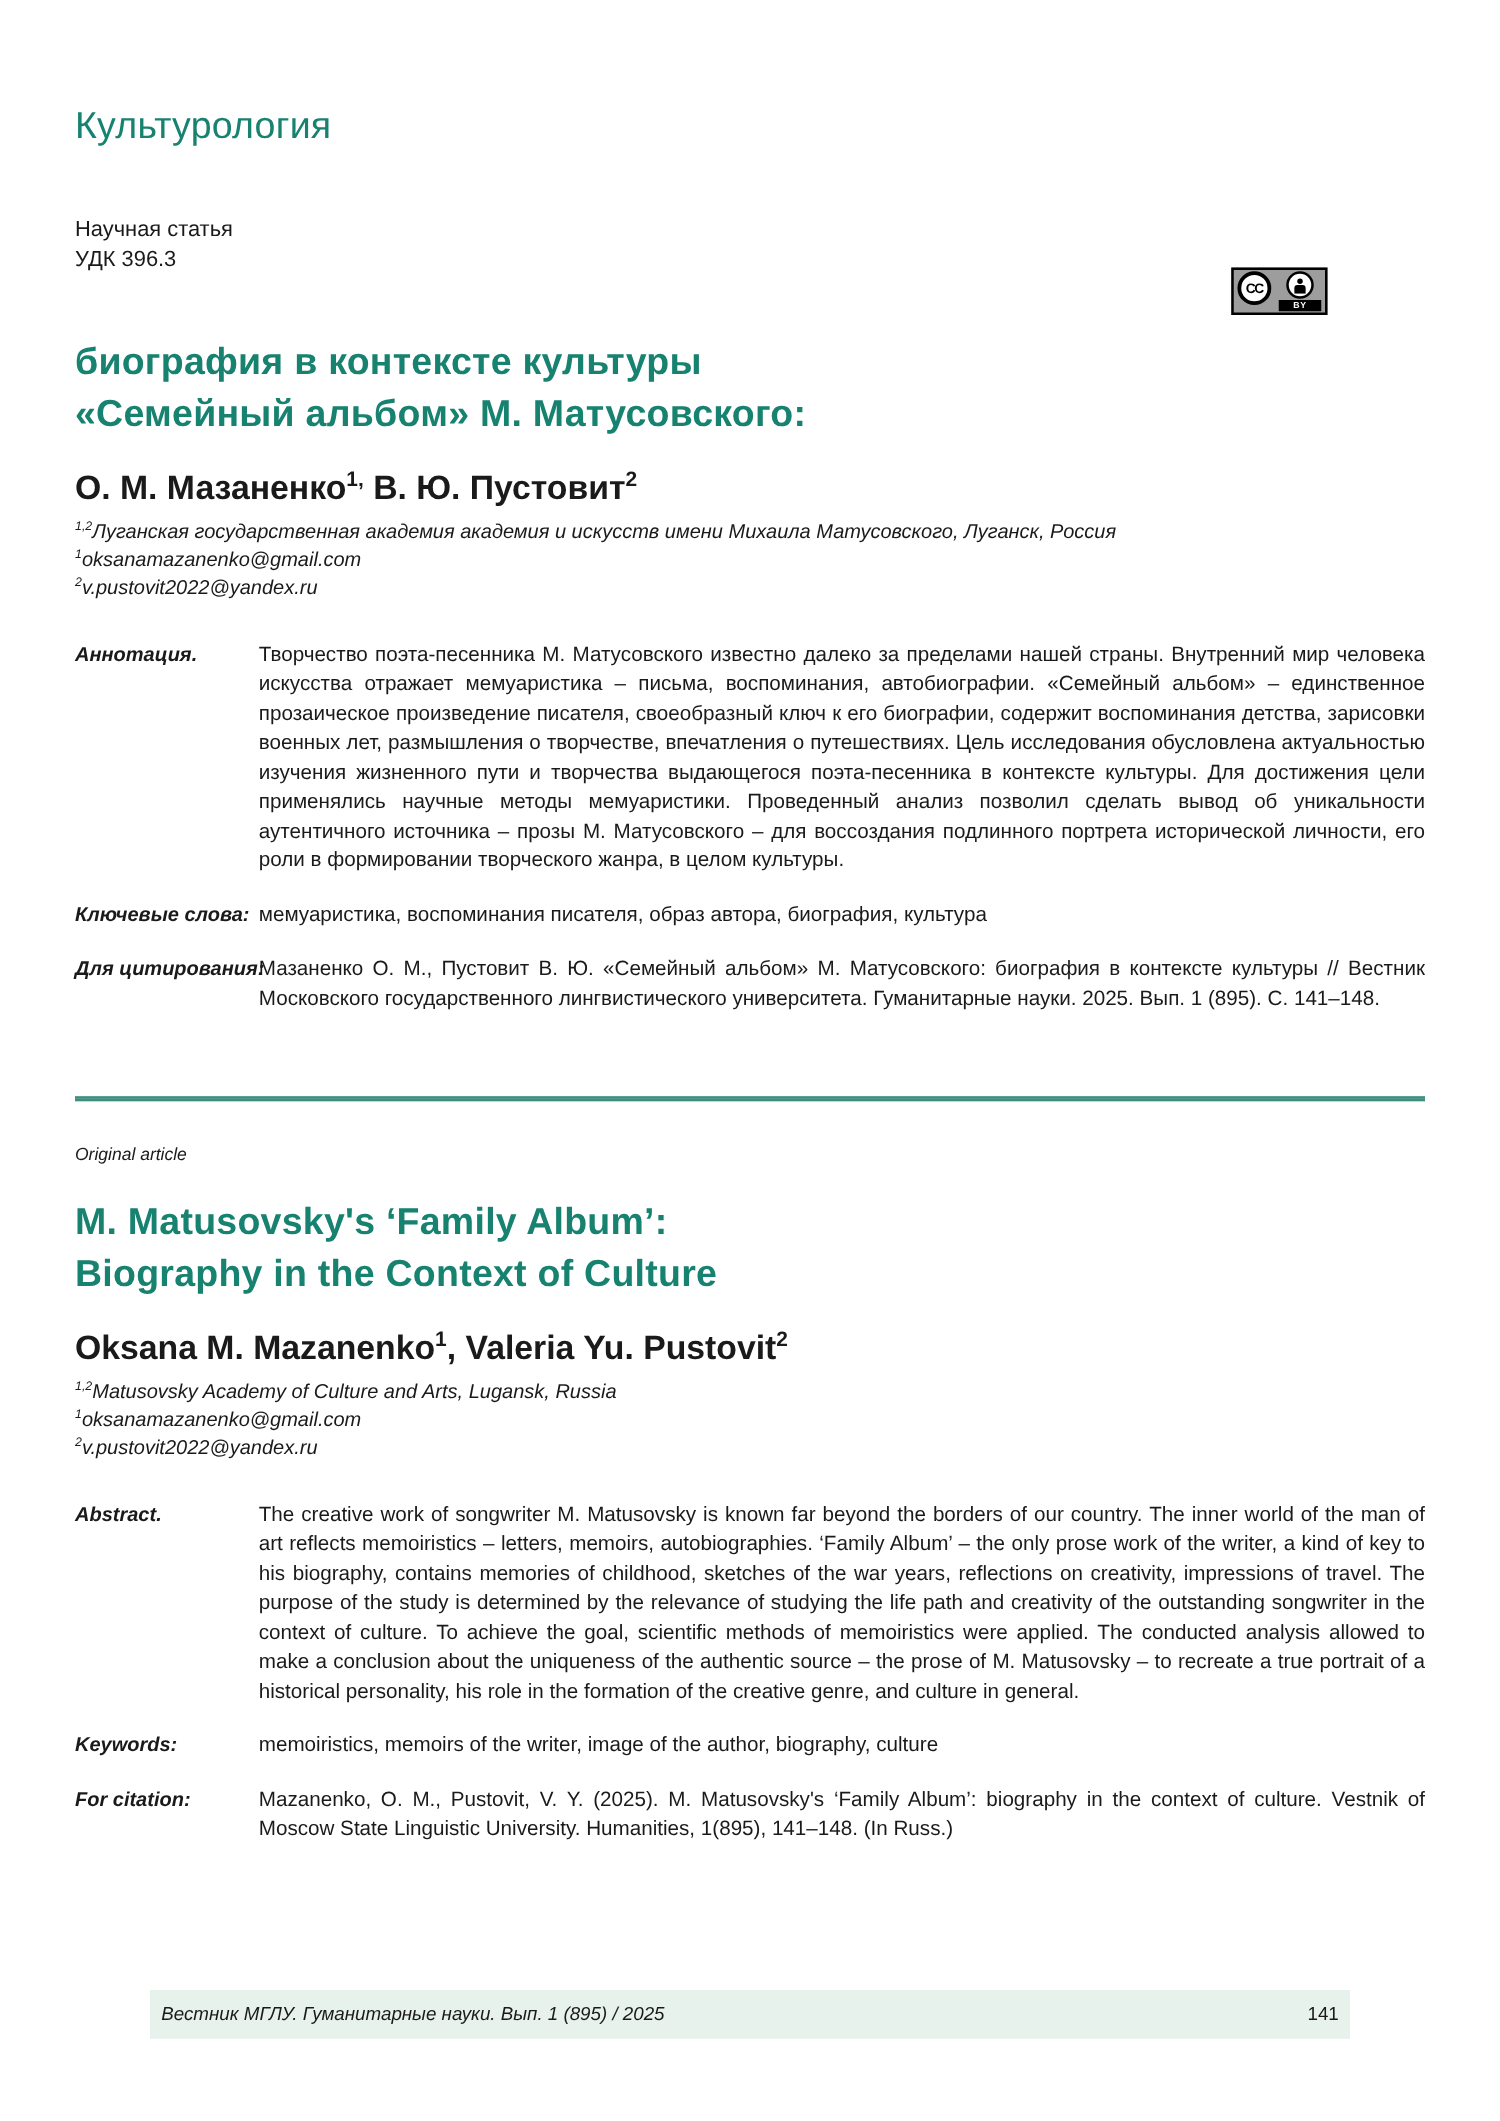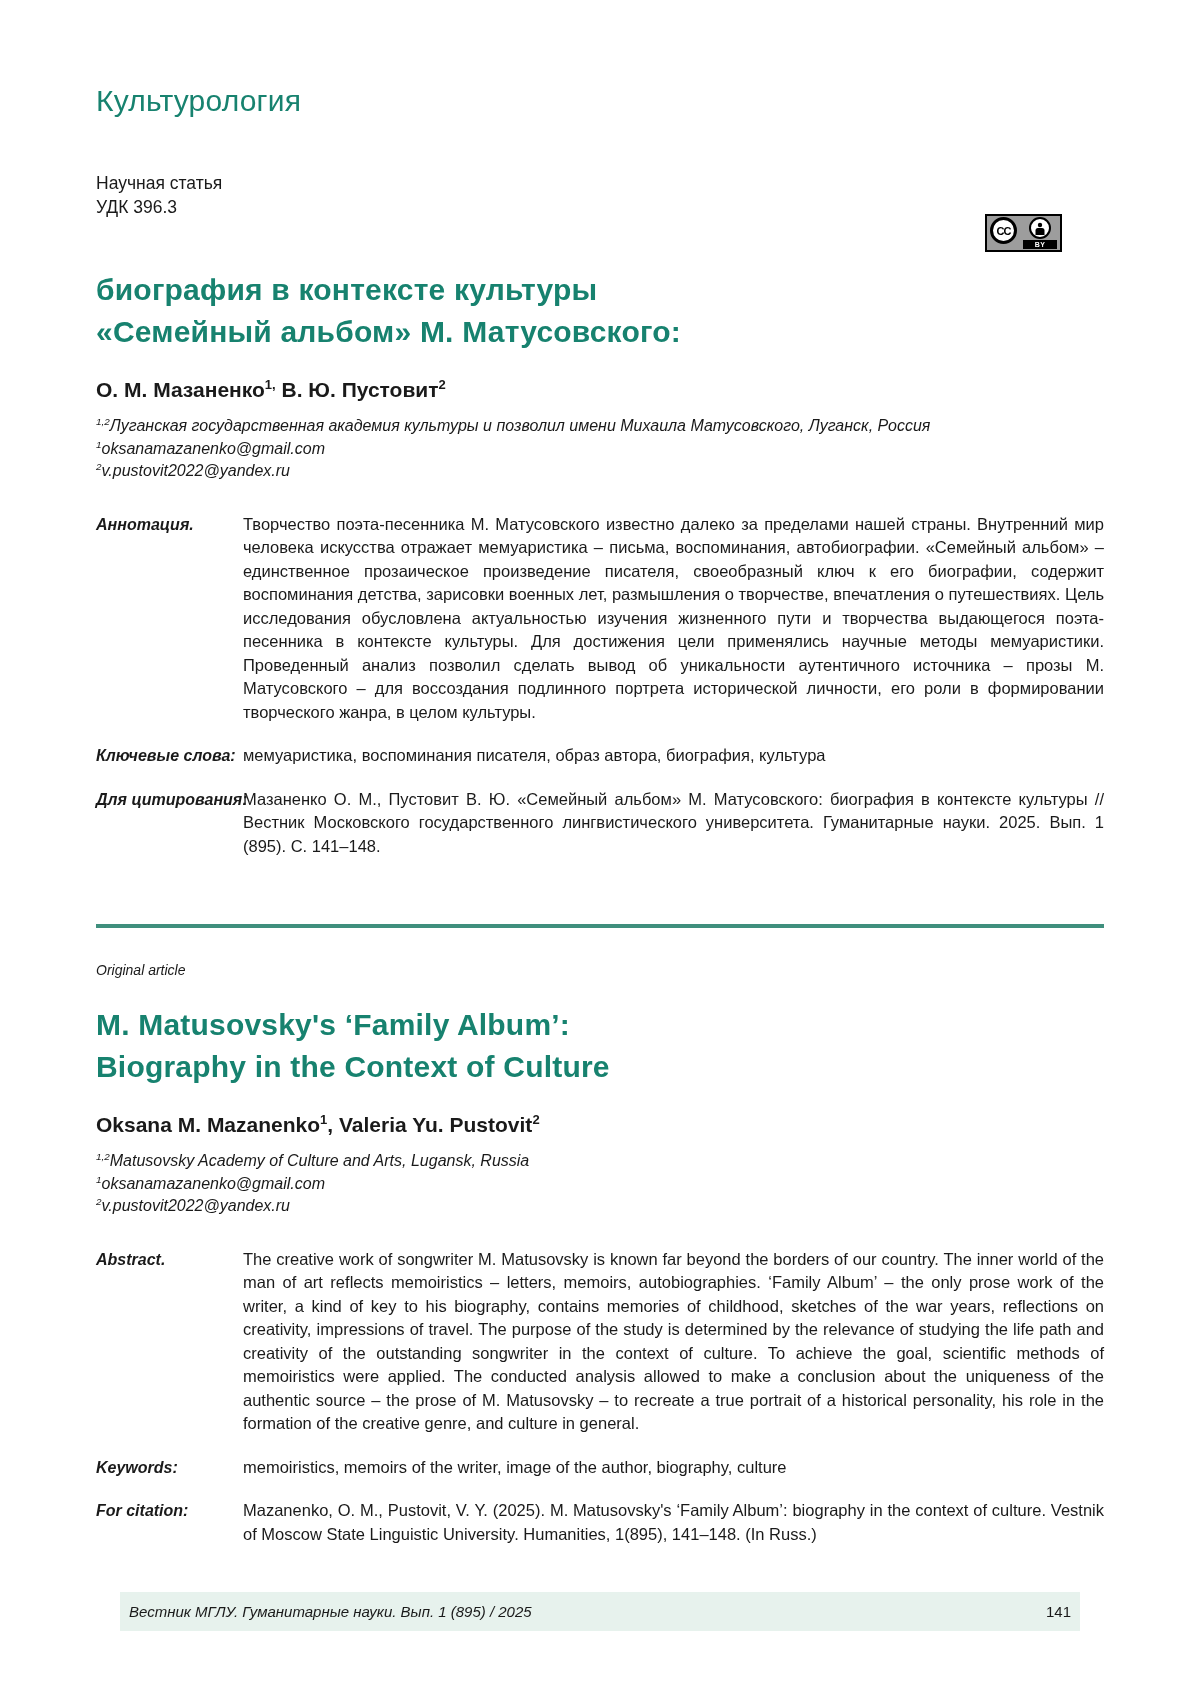--- a/index.html
+++ b/index.html
@@ -16,21 +16,21 @@
     width:1200px;
   }
   .page{
     position:relative;
     width:1200px;
     height:1697px;
     background:#ffffff;
     overflow:hidden;
   }
   .content{
-    padding:0 96px;
+    padding:0 60px;
     margin-top:36px;
   }
   
   .section-head{
     margin-top:84px;
     font-size:30px;
     line-height:1.1;
     color:var(--accent-teal);
     font-weight:400;
     letter-spacing:0.2px;
@@ -86,21 +86,21 @@
     color:var(--accent-teal);
     font-weight:bold;
     font-size:30px;
     line-height:42px;
     letter-spacing:0.2px;
   }
   .article-title.en{margin-top:22px;}
   .authors{
     margin-top:24px;
     font-weight:bold;
-    font-size:21px;
+    font-size:27px;
     line-height:26px;
   }
   .affil-block{
     margin-top:12px;
     font-style:italic;
     font-size:16px;
     line-height:22.5px;
   }
   sup{font-size:0.62em;line-height:0;}
   
@@ -188,21 +188,21 @@
     </div>
 
     <h1 class="article-title">
       <div>биография в контексте культуры</div>
       <div>«Семейный альбом» М. Матусовского:</div>
     </h1>
 
     <div class="authors"><span>О. М. Мазаненко</span><sup>1,</sup><span> В. Ю. Пустовит</span><sup>2</sup></div>
 
     <div class="affil-block">
-      <div><sup>1,2</sup><span>Луганская государственная академия культуры и позволил имени Михаила Матусовского, Луганск, Россия</span></div>
+      <div><sup>1,2</sup><span>Луганская государственная академия академия и искусств имени Михаила Матусовского, Луганск, Россия</span></div>
       <div><sup>1</sup><span>oksanamazanenko@gmail.com</span></div>
       <div><sup>2</sup><span>v.pustovit2022@yandex.ru</span></div>
     </div>
 
     <div class="labeled first">
       <div class="row-label">Аннотация.</div>
       <div class="row-text">Творчество поэта-песенника М. Матусовского известно далеко за пределами нашей страны. Внутренний мир человека искусства отражает мемуаристика – письма, воспоминания, автобиографии. «Семейный альбом» – единственное прозаическое произведение писателя, своеобразный ключ к его биографии, содержит воспоминания детства, зарисовки военных лет, размышления о творчестве, впечатления о путешествиях. Цель исследования обусловлена актуальностью изучения жизненного пути и творчества выдающегося поэта-песенника в контексте культуры. Для достижения цели применялись научные методы мемуаристики. Проведенный анализ позволил сделать вывод об уникальности аутентичного источника – прозы М. Матусовского – для воссоздания подлинного портрета исторической личности, его роли в формировании творческого жанра, в целом культуры.</div>
     </div>
 
     <div class="labeled">

